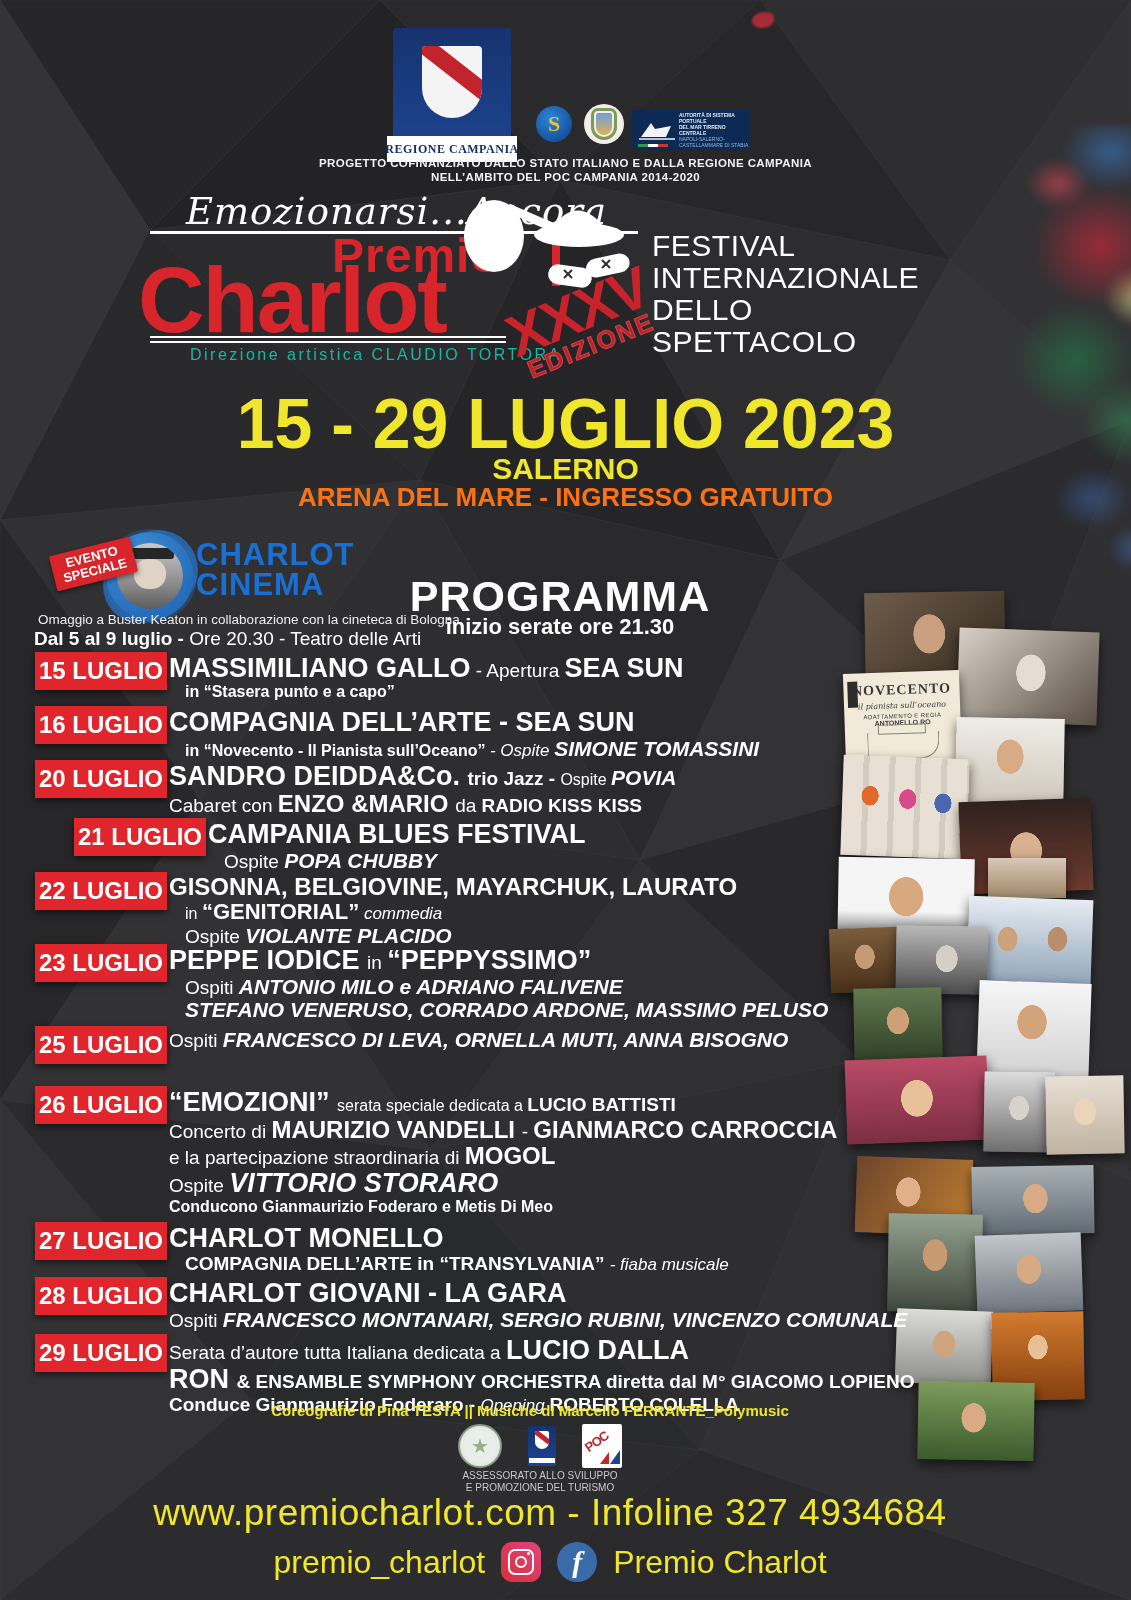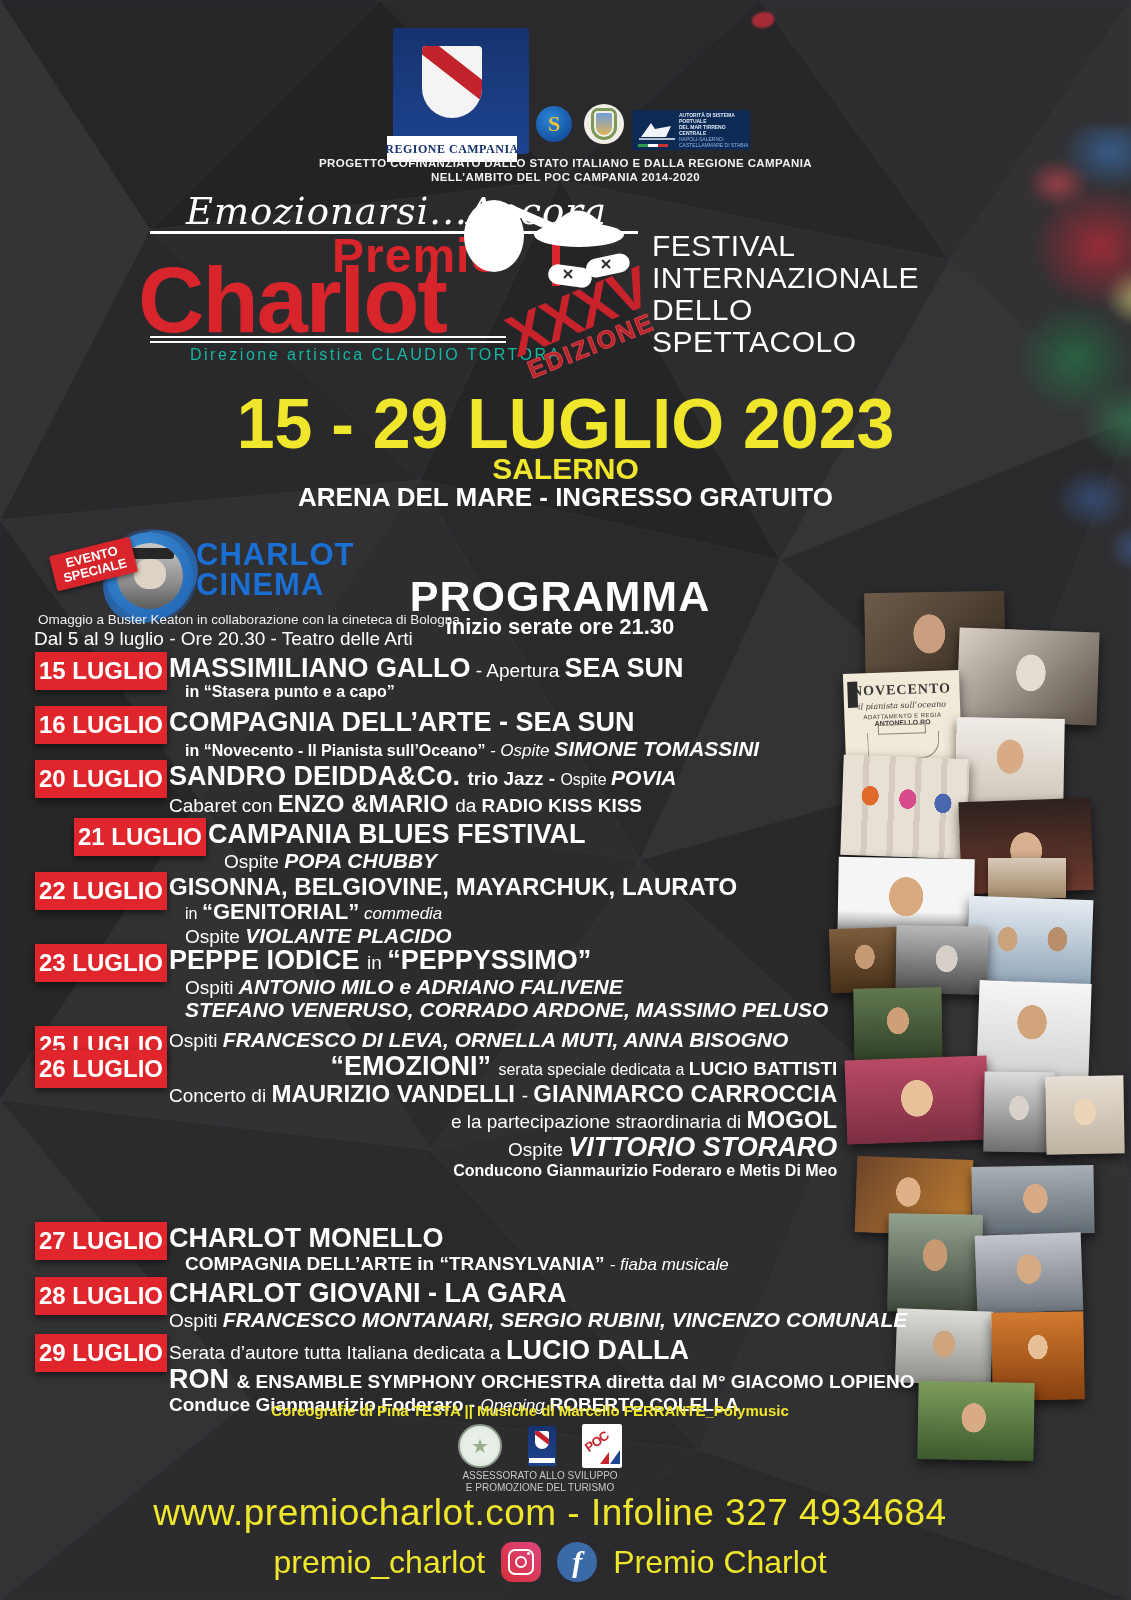--- a/index.html
+++ b/index.html
@@ -16,21 +16,21 @@
       radial-gradient(95px 85px at 72% 27%, rgba(182,42,56,.9), transparent 72%),
       radial-gradient(55px 45px at 96% 38%, rgba(222,214,128,.9), transparent 70%),
       radial-gradient(85px 80px at 58% 52%, rgba(38,112,70,.9), transparent 72%),
       radial-gradient(65px 60px at 88% 66%, rgba(52,128,84,.8), transparent 72%),
       radial-gradient(55px 45px at 68% 83%, rgba(60,98,160,.7), transparent 70%),
       radial-gradient(40px 34px at 92% 94%, rgba(70,110,175,.65), transparent 70%);}
   .splash-dot{position:absolute;left:752px;top:12px;width:22px;height:16px;border-radius:60% 40% 55% 45%;
     background:rgba(190,45,58,.85);filter:blur(1px);z-index:1;}
 
   
-  .rc-logo{left:393px;top:28px;width:136px;height:126px;background:linear-gradient(180deg,#16336f,#1d4490);
+  .rc-logo{left:393px;top:28px;width:118px;height:126px;background:linear-gradient(180deg,#16336f,#1d4490);
            border-radius:3px;z-index:2;}
   .rc-shield{position:absolute;left:29px;top:18px;width:60px;height:72px;background:#f4f4f4;
              border-radius:4px 4px 30px 30px;overflow:hidden;}
   .rc-band{position:absolute;left:-18px;top:18px;width:110px;height:17px;background:#c3232d;transform:rotate(38deg);}
   .rc-label{position:absolute;left:-6px;bottom:-8px;width:130px;height:26px;background:#fff;display:flex;
             align-items:center;justify-content:center;color:#15306b;font-family:"Liberation Serif",serif;
             font-weight:bold;font-size:12px;letter-spacing:.5px;white-space:nowrap;}
   .circle-s{left:536px;top:106px;width:36px;height:36px;border-radius:50%;z-index:2;
             background:radial-gradient(circle at 40% 35%,#2c86d8,#0c3f8a);display:flex;align-items:center;justify-content:center;
             font-family:"Liberation Serif",serif;font-size:22px;font-weight:bold;color:#e8c33a;}
@@ -65,38 +65,38 @@
   .festival{left:652px;top:230px;z-index:3;font-size:30px;line-height:32px;font-weight:400;color:#fff;
             letter-spacing:.5px;}
 
   
   .silhouette{left:452px;top:178px;z-index:3;}
 
   
   .dates{left:0;top:384px;width:100%;text-align:center;z-index:3;color:#f0e62b;font-size:68px;font-weight:bold;
          letter-spacing:0;transform:scaleY(1.04);}
   .city{left:0;top:452px;width:100%;text-align:center;z-index:3;color:#f0e62b;font-size:30px;font-weight:bold;}
-  .venue{left:0;top:482px;width:100%;text-align:center;z-index:3;color:#ffffff;font-size:26px;font-weight:bold;}
+  .venue{left:0;top:482px;width:100%;text-align:center;z-index:3;color:#f97316;font-size:26px;font-weight:bold;}
 
   
   .ev-badge{left:52px;top:546px;z-index:4;transform:rotate(-14deg);background:#d8252b;color:#fff;
             padding:4px 9px;font-size:13px;font-weight:bold;line-height:14px;text-align:center;border-radius:2px;
             box-shadow:0 2px 5px rgba(0,0,0,.5);}
   .keaton{left:106px;top:532px;width:88px;height:88px;border-radius:50%;z-index:3;
           background:radial-gradient(circle at 35% 30%,#3f8fd8,#1b5fae);display:flex;align-items:center;justify-content:center;
           box-shadow:0 0 0 3px rgba(40,110,190,.35), 8px -6px 0 -4px rgba(40,110,190,.8), -10px 10px 0 -7px rgba(40,110,190,.8);}
   .keaton-photo{width:66px;height:66px;border-radius:50%;overflow:hidden;position:relative;
           background:linear-gradient(180deg,#c9c9c9 0%,#8e8e8e 60%,#5c5c5c 100%);}
   .k-hat{position:absolute;left:14%;top:8%;width:72%;height:16%;background:#262626;border-radius:3px;}
   .k-face{position:absolute;left:26%;top:24%;width:48%;height:46%;background:#ded3c4;border-radius:45%;}
   .cinema-title{left:196px;top:540px;z-index:3;color:#1a6fd4;font-size:31px;line-height:30px;font-weight:bold;
                 letter-spacing:1px;}
   .cinema-sub{left:38px;top:612px;z-index:3;font-size:13.5px;color:#eee;}
   .cinema-sched{left:34px;top:628px;z-index:3;font-size:19px;color:#fff;}
-  .cinema-sched b{font-weight:normal;}
+  .cinema-sched b{font-weight:bold;}
 
   
   .prog-title{left:380px;top:572px;width:360px;text-align:center;z-index:3;font-size:43px;font-weight:bold;
               letter-spacing:1px;}
   .prog-sub{left:380px;top:614px;width:360px;text-align:center;z-index:3;font-size:22px;font-weight:bold;}
 
   
   #program-list{position:absolute;inset:0;z-index:5;}
   .event{position:absolute;left:35px;display:flex;align-items:flex-start;}
   .date-badge{flex:0 0 132px;height:38px;background:#e0262c;color:#fff;display:flex;align-items:center;
@@ -343,21 +343,21 @@
           <div class="pl-line ind"><span class="seg md">Ospiti </span><span class="seg it">ANTONIO MILO e ADRIANO FALIVENE</span></div>
           <div class="pl-line ind"><span class="seg it">STEFANO VENERUSO, CORRADO ARDONE, MASSIMO PELUSO</span></div>
         </div>
       </div>
       <div class="event" style="top: 1026px;">
         <div class="date-badge">25 LUGLIO</div>
         <div class="ev-content">
           <div class="pl-line"><span class="seg md">Ospiti </span><span class="seg it">FRANCESCO DI LEVA, ORNELLA MUTI, ANNA BISOGNO</span></div>
         </div>
       </div>
-      <div class="event" style="top: 1050px; text-align: right;">
+      <div class="event" style="top: 1086px;">
         <div class="date-badge">26 LUGLIO</div>
         <div class="ev-content">
           <div class="pl-line"><span class="seg xl">“EMOZIONI” </span><span class="seg sm">serata speciale dedicata a </span><span class="seg mdb">LUCIO BATTISTI</span></div>
           <div class="pl-line"><span class="seg md">Concerto di </span><span class="seg lg2">MAURIZIO VANDELLI </span><span class="seg md">- </span><span class="seg lg2">GIANMARCO CARROCCIA</span></div>
           <div class="pl-line"><span class="seg md">e la partecipazione straordinaria di </span><span class="seg lg2">MOGOL</span></div>
           <div class="pl-line"><span class="seg md">Ospite </span><span class="seg itxl">VITTORIO STORARO</span></div>
           <div class="pl-line"><span class="seg smb">Conducono Gianmaurizio Foderaro e Metis Di Meo</span></div>
         </div>
       </div>
       <div class="event" style="top: 1222px;">

